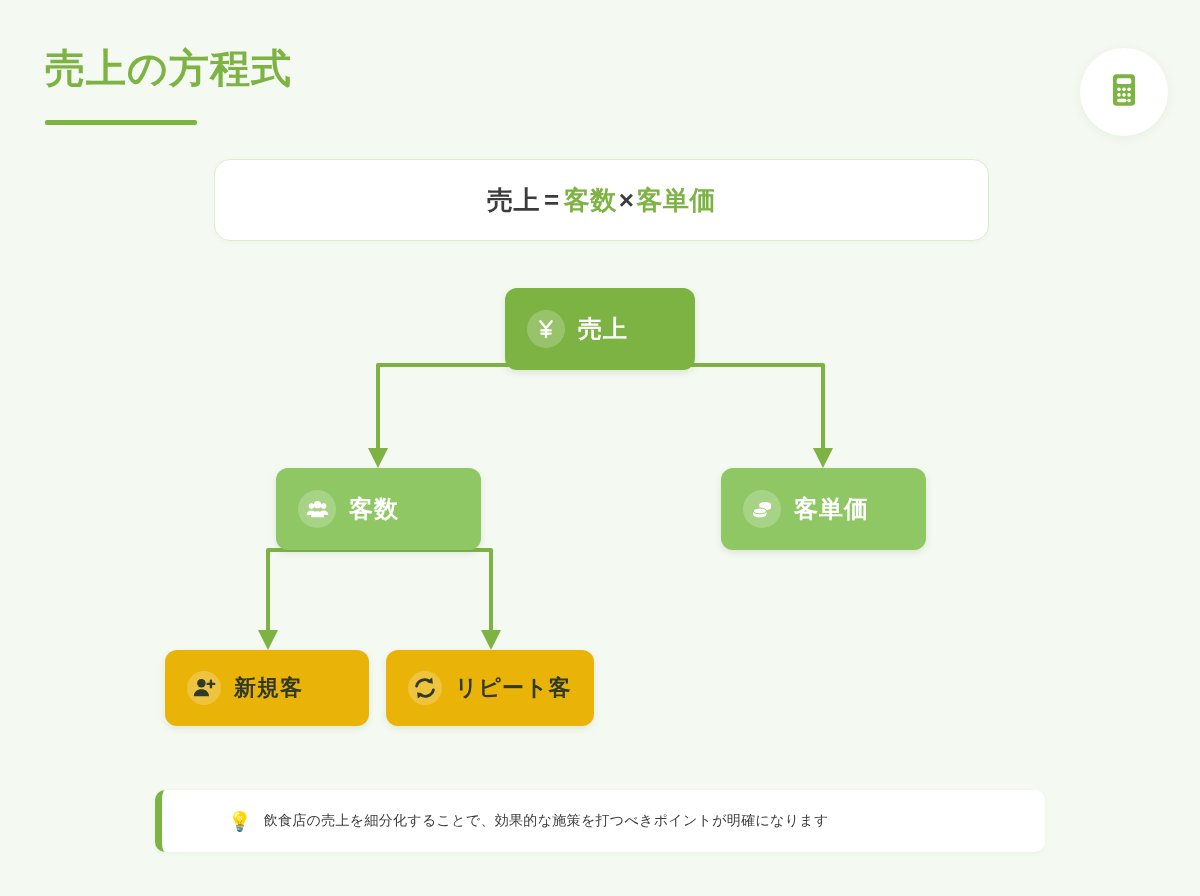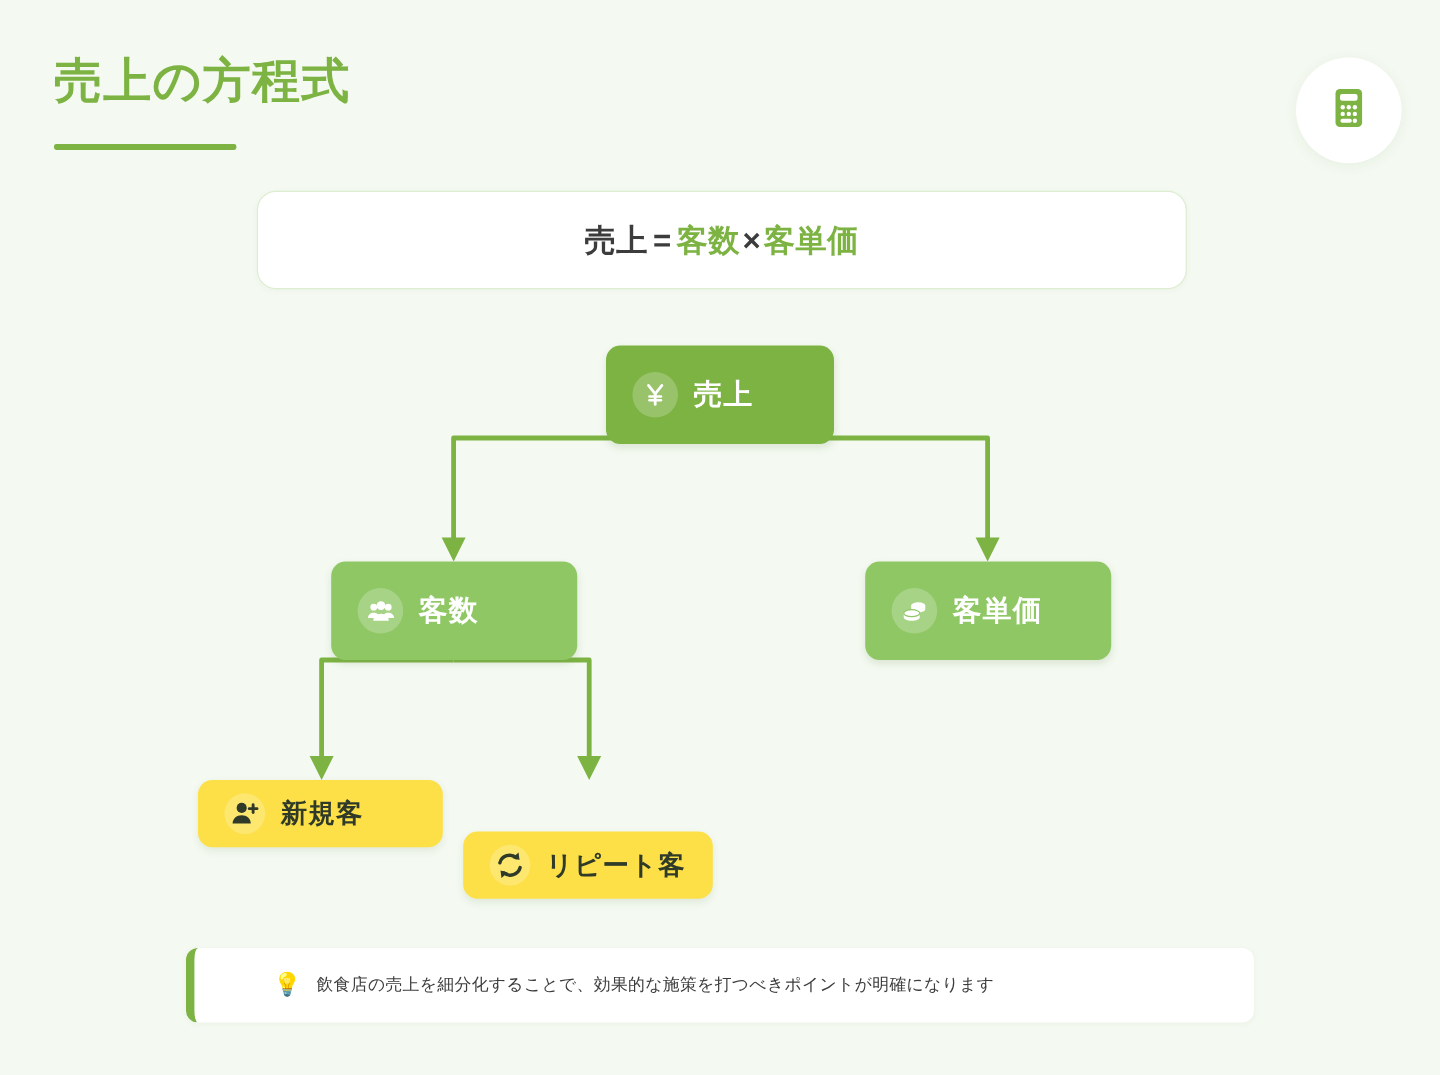--- a/index.html
+++ b/index.html
@@ -158,26 +158,26 @@
     width: 205px;
     height: 82px;
   }
   .node.level-2.n-kyakusu   { left: 276px; top: 203px; }
   .node.level-2.n-tanka     { left: 721px; top: 203px; }
   .node.level-2 .node-icon  { background: rgba(255,255,255,0.22); }
   .node.level-2 .node-label { color: #ffffff; }
 
   
   .node.level-3 {
-    background: #fde047;
-    height: 56px;
+    background: #eab308;
+    height: 76px;
     box-shadow: 0 3px 6px rgba(110,150,90,0.14);
   }
   .node.level-3.n-shinki  { left: 165px; top: 650px; width: 204px; }
-  .node.level-3.n-repeat  { left: 386px; top: 650px; width: 208px; margin-top: 43px; }
+  .node.level-3.n-repeat  { left: 386px; top: 650px; width: 208px; }
   .node.level-3 .node-icon  { background: rgba(255,255,255,0.22); width: 34px; height: 34px; }
   .node.level-3 .node-label { color: #2f3a28; font-size: 22px; }
 
   
   .node.level-3 { position: absolute; }
 
   
   .footer-note {
     position: absolute;
     left: 155px;

